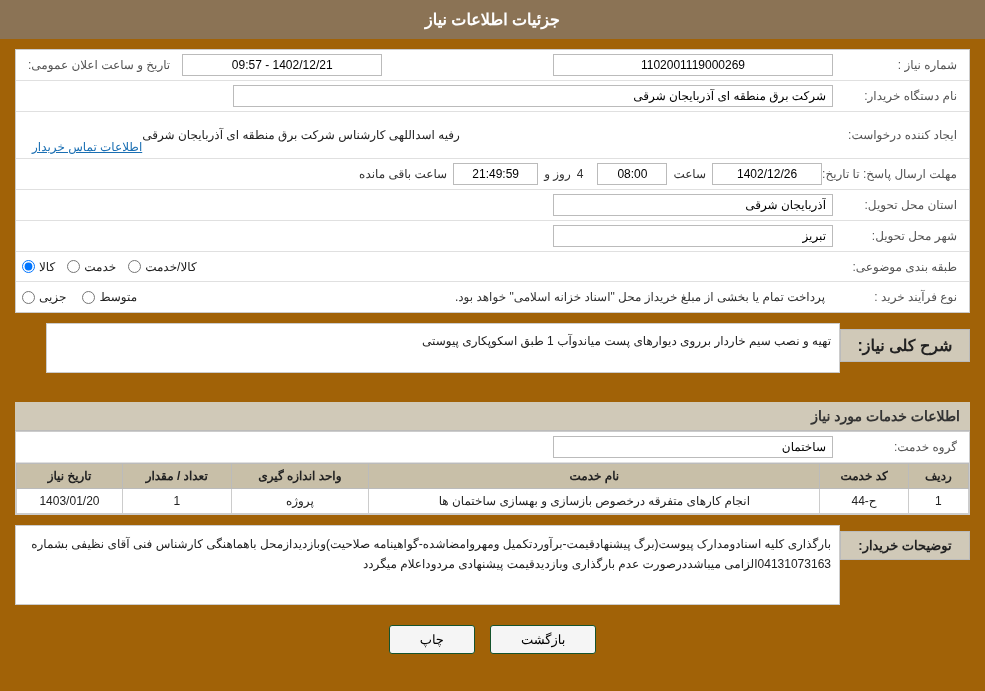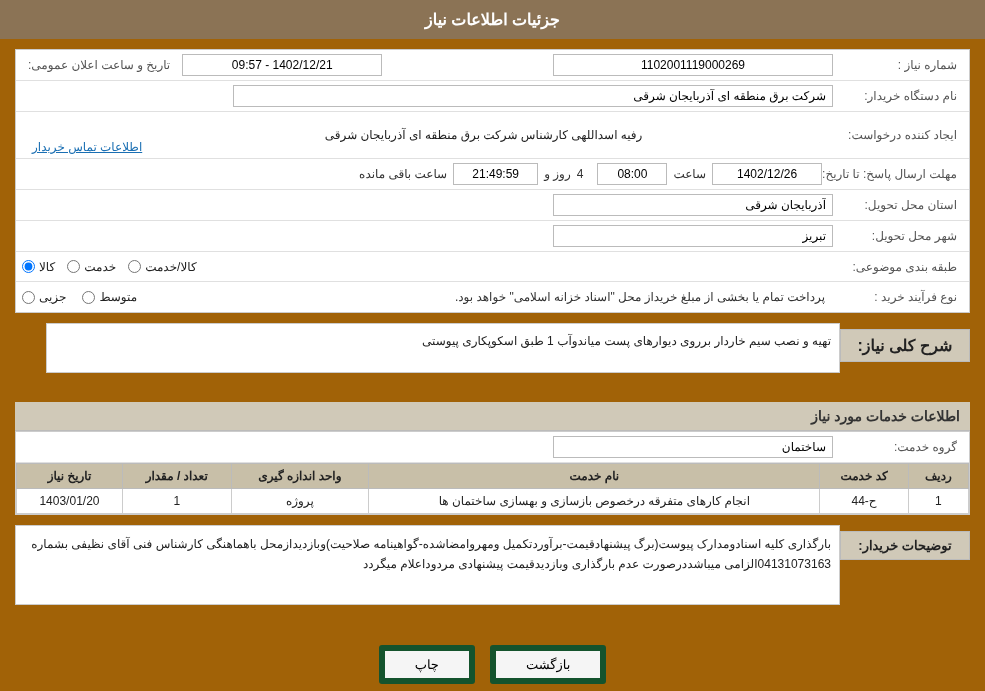--- a/index.html
+++ b/index.html
@@ -44,21 +44,21 @@
     .label {
       color: #555;
       min-width: 130px;
       text-align: right;
       font-size: 12px;
       padding-right: 6px;
       flex-shrink: 0;
     }
     .value {
       flex: 1;
-      text-align: center;
+      text-align: left;
       font-size: 12px;
       padding-right: 8px;
     }
     .input-field {
       border: 1px solid #bbb;
       background: #fff;
       height: 22px;
       padding: 2px 6px;
       font-size: 12px;
       font-family: Tahoma, Arial, sans-serif;
@@ -168,24 +168,23 @@
       display: flex;
       justify-content: center;
       gap: 15px;
       margin: 10px 0 15px 0;
     }
     .btn {
       padding: 6px 30px;
       font-size: 13px;
       font-family: Tahoma, Arial, sans-serif;
       cursor: pointer;
-      border: 6px solid #14532d;
+      border: 1px solid #14532d;
       background: #f5f5f5;
       border-radius: 3px;
-      margin-top: 20px;
     }
   </style>
 </head>
 <body>
 
 <div class="page-wrapper">
 
   <div class="header-bar">
     <span>جزئیات اطلاعات نیاز</span>
   </div>

